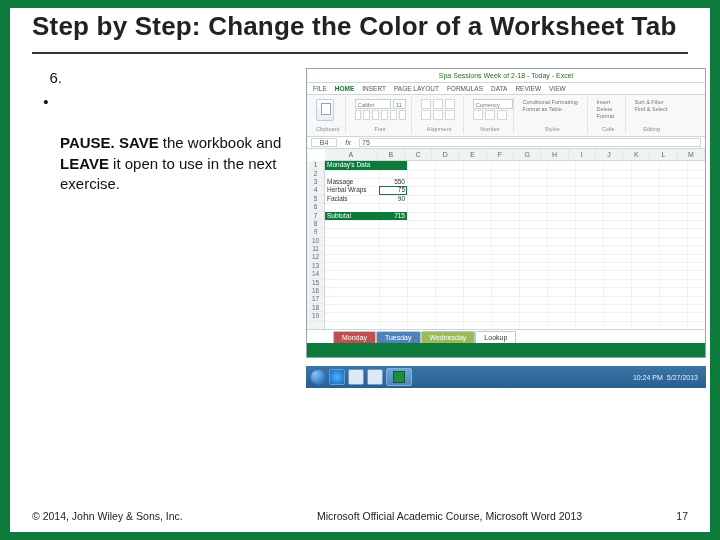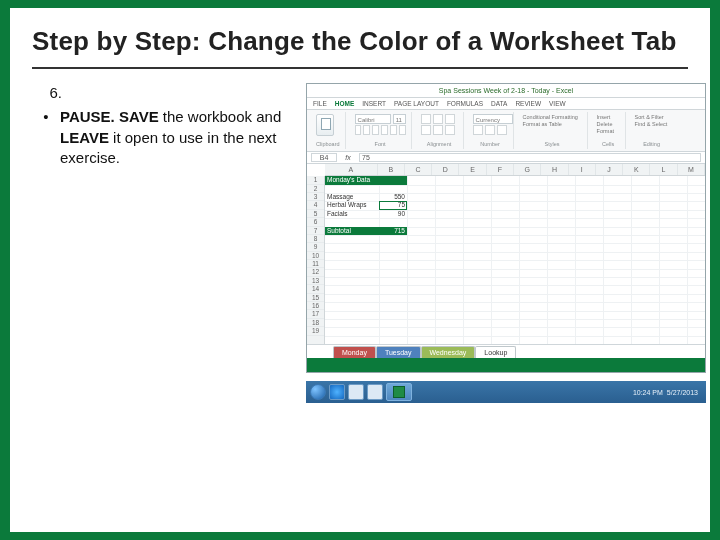--- a/index.html
+++ b/index.html
@@ -10,21 +10,21 @@
     font-family: Arial, sans-serif;
     overflow: hidden;
   }
   .slide {
     position: absolute;
     left: 10px;
     top: 8px;
     width: 700px;
     height: 524px;
     background: #fff;
-    padding: 18px 22px 12px 22px;
+    padding: 3px 22px 12px 22px;
   }
   .title {
     font-size: 26px;
     font-weight: bold;
     color: #222;
     line-height: 1.2;
     padding-bottom: 10px;
     border-bottom: 2px solid #333;
     margin-bottom: 14px;
     letter-spacing: 0.2px;
@@ -37,21 +37,21 @@
     width: 260px;
     font-size: 15px;
     color: #111;
     line-height: 1.35;
   }
   .step-row { display: flex; margin-bottom: 4px; }
   .step-num { width: 44px; text-align: right; padding-right: 14px; }
   .step-body { flex: 1; }
   .bullet-row { display: flex; }
   .bullet-mark { width: 28px; text-align: center; }
-  .bullet-body { flex: 1; }
+  .bullet-body { flex: 1; margin-top: 41px; }
   .figure {
     flex: 1;
     position: relative;
     height: 320px;
   }
   
   .xlwin {
     position: absolute;
     left: 0; top: 0;
     width: 400px;
@@ -412,14 +412,19 @@
         </div>
         <div class="sys">
           <span>10:24 PM</span>
           <span>5/27/2013</span>
         </div>
       </div>
     </div>
 
   </div>
 
+  <div class="footer">
+    <div>© 2014, John Wiley &amp; Sons, Inc.</div>
+    <div class="mid">Microsoft Official Academic Course, Microsoft Word 2013</div>
+    <div class="pn">17</div>
+  </div>
 
 </div>
 
 </body></html>

